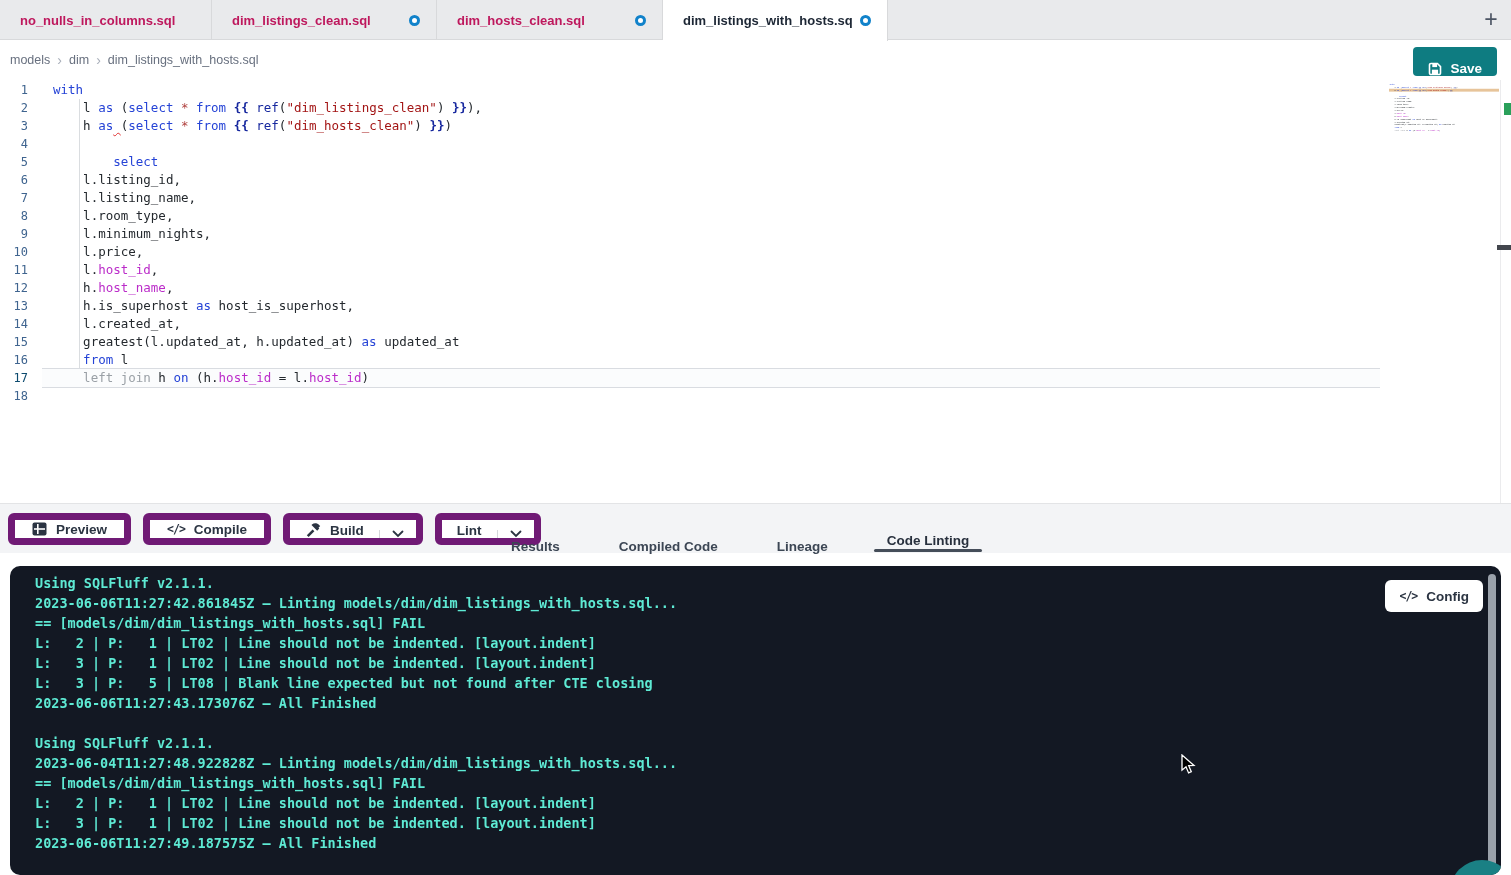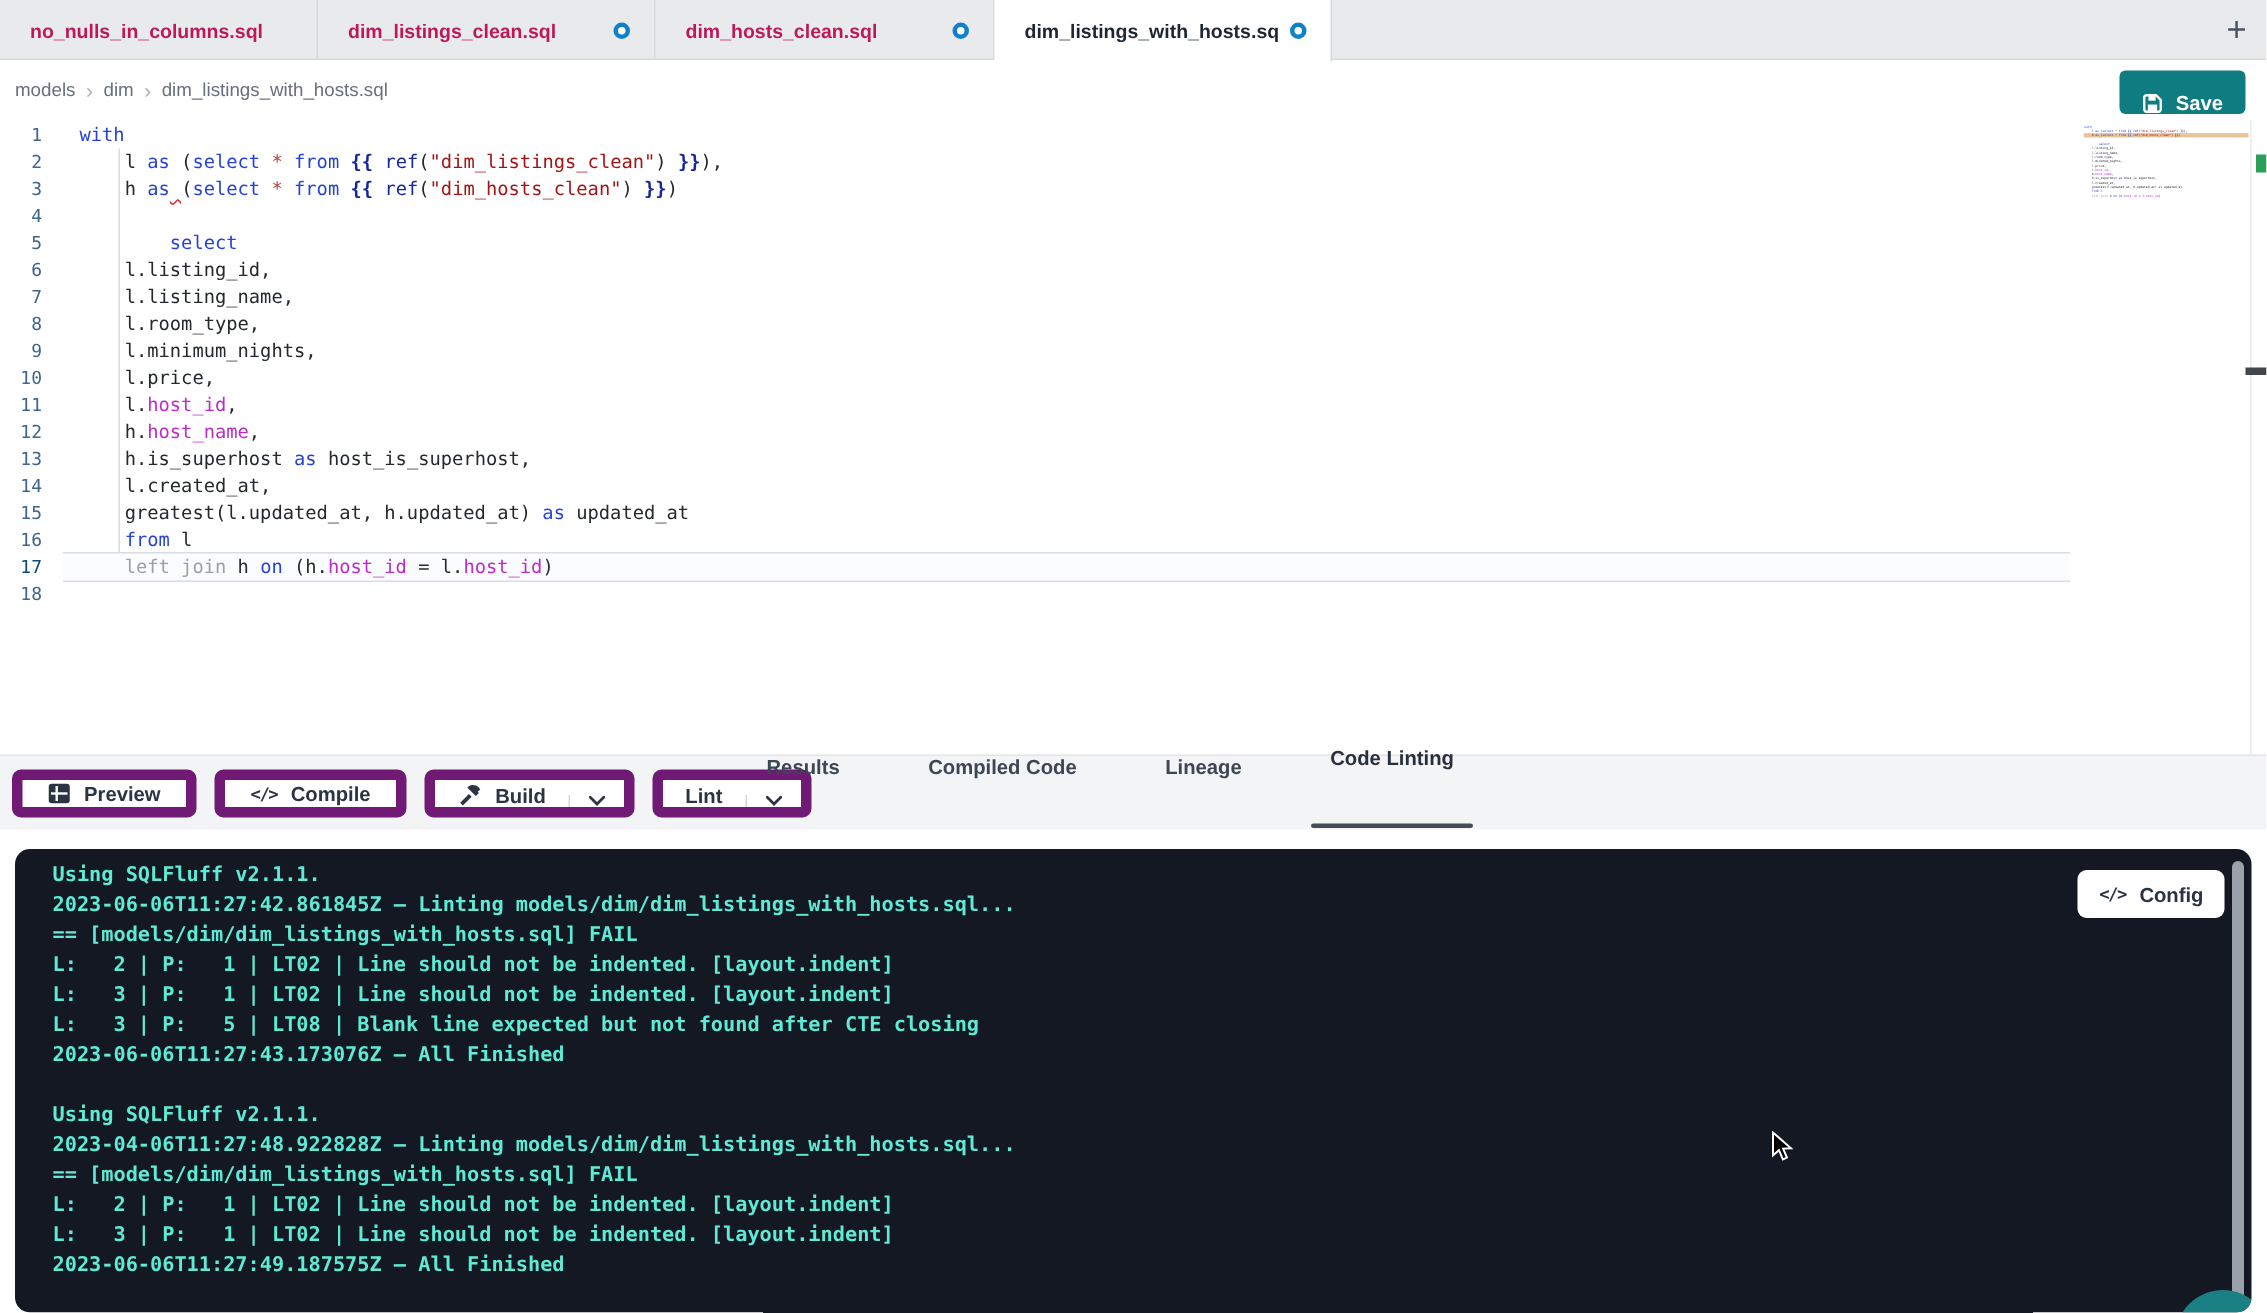--- a/index.html
+++ b/index.html
@@ -71,21 +71,21 @@
   .btn{display:flex;align-items:center;gap:9px;padding:0 17px;font-family:inherit;font-size:13.5px;
        font-weight:600;color:#2b3442;cursor:pointer}
   .btn-group{display:flex;align-items:flex-end}
   .btn-main{border:none;background:none;display:flex;align-items:center;gap:9px;padding:0 15px;
             font-family:inherit;font-size:13.5px;font-weight:600;color:#2b3442;cursor:pointer}
   .btn-caret{width:36px;border-left:1px solid #d5d7db;display:flex;align-items:center;
              justify-content:center;cursor:pointer}
   .code-ico{font-family:"DejaVu Sans Mono",monospace;font-weight:700;font-size:11.5px;
             letter-spacing:-1px;color:#2b3442}
   .btabs{position:absolute;left:498px;top:0;height:50px;display:flex;gap:33px;align-items:stretch}
-  .btab{position:relative;display:flex;align-items:flex-start;padding:0 13px;font-size:13.5px;
+  .btab{position:relative;display:flex;align-items:flex-end;padding:0 13px;font-size:13.5px;
         font-weight:600;color:#3c4654;cursor:pointer}
   .btab .btab-label{display:inline-block}
   .btab.active .btab-label{transform:translateY(-6px);color:#28303d}
   .btab.active::after{content:"";position:absolute;left:0;right:0;bottom:2px;height:3px;
                       background:#454d59;border-radius:2px}
 
   
   .terminal{position:absolute;left:10px;top:566px;width:1491px;height:309px;background:var(--termbg);
             border-radius:10px;overflow:hidden}
   .tlines{position:absolute;left:25px;top:7px;font:700 13.5px/20px "DejaVu Sans Mono",monospace;
@@ -275,21 +275,21 @@
     <div class="tlines">
         <div class="tline">Using SQLFluff v2.1.1.</div>
         <div class="tline">2023-06-06T11:27:42.861845Z – Linting models/dim/dim_listings_with_hosts.sql...</div>
         <div class="tline">== [models/dim/dim_listings_with_hosts.sql] FAIL</div>
         <div class="tline">L:   2 | P:   1 | LT02 | Line should not be indented. [layout.indent]</div>
         <div class="tline">L:   3 | P:   1 | LT02 | Line should not be indented. [layout.indent]</div>
         <div class="tline">L:   3 | P:   5 | LT08 | Blank line expected but not found after CTE closing</div>
         <div class="tline">2023-06-06T11:27:43.173076Z – All Finished</div>
         <div class="tline"></div>
         <div class="tline">Using SQLFluff v2.1.1.</div>
-        <div class="tline">2023-04-06T11:27:48.922828Z – Linting models/dim/dim_listings_with_hosts.sql...</div>
+        <div class="tline">2023-06-04T11:27:48.922828Z – Linting models/dim/dim_listings_with_hosts.sql...</div>
         <div class="tline">== [models/dim/dim_listings_with_hosts.sql] FAIL</div>
         <div class="tline">L:   2 | P:   1 | LT02 | Line should not be indented. [layout.indent]</div>
         <div class="tline">L:   3 | P:   1 | LT02 | Line should not be indented. [layout.indent]</div>
         <div class="tline">2023-06-06T11:27:49.187575Z – All Finished</div>
       </div>
     <button class="config-btn">
       <span class="code-ico">&lt;/&gt;</span>
       <span>Config</span>
     </button>
     <div class="t-scrollbar"></div>

